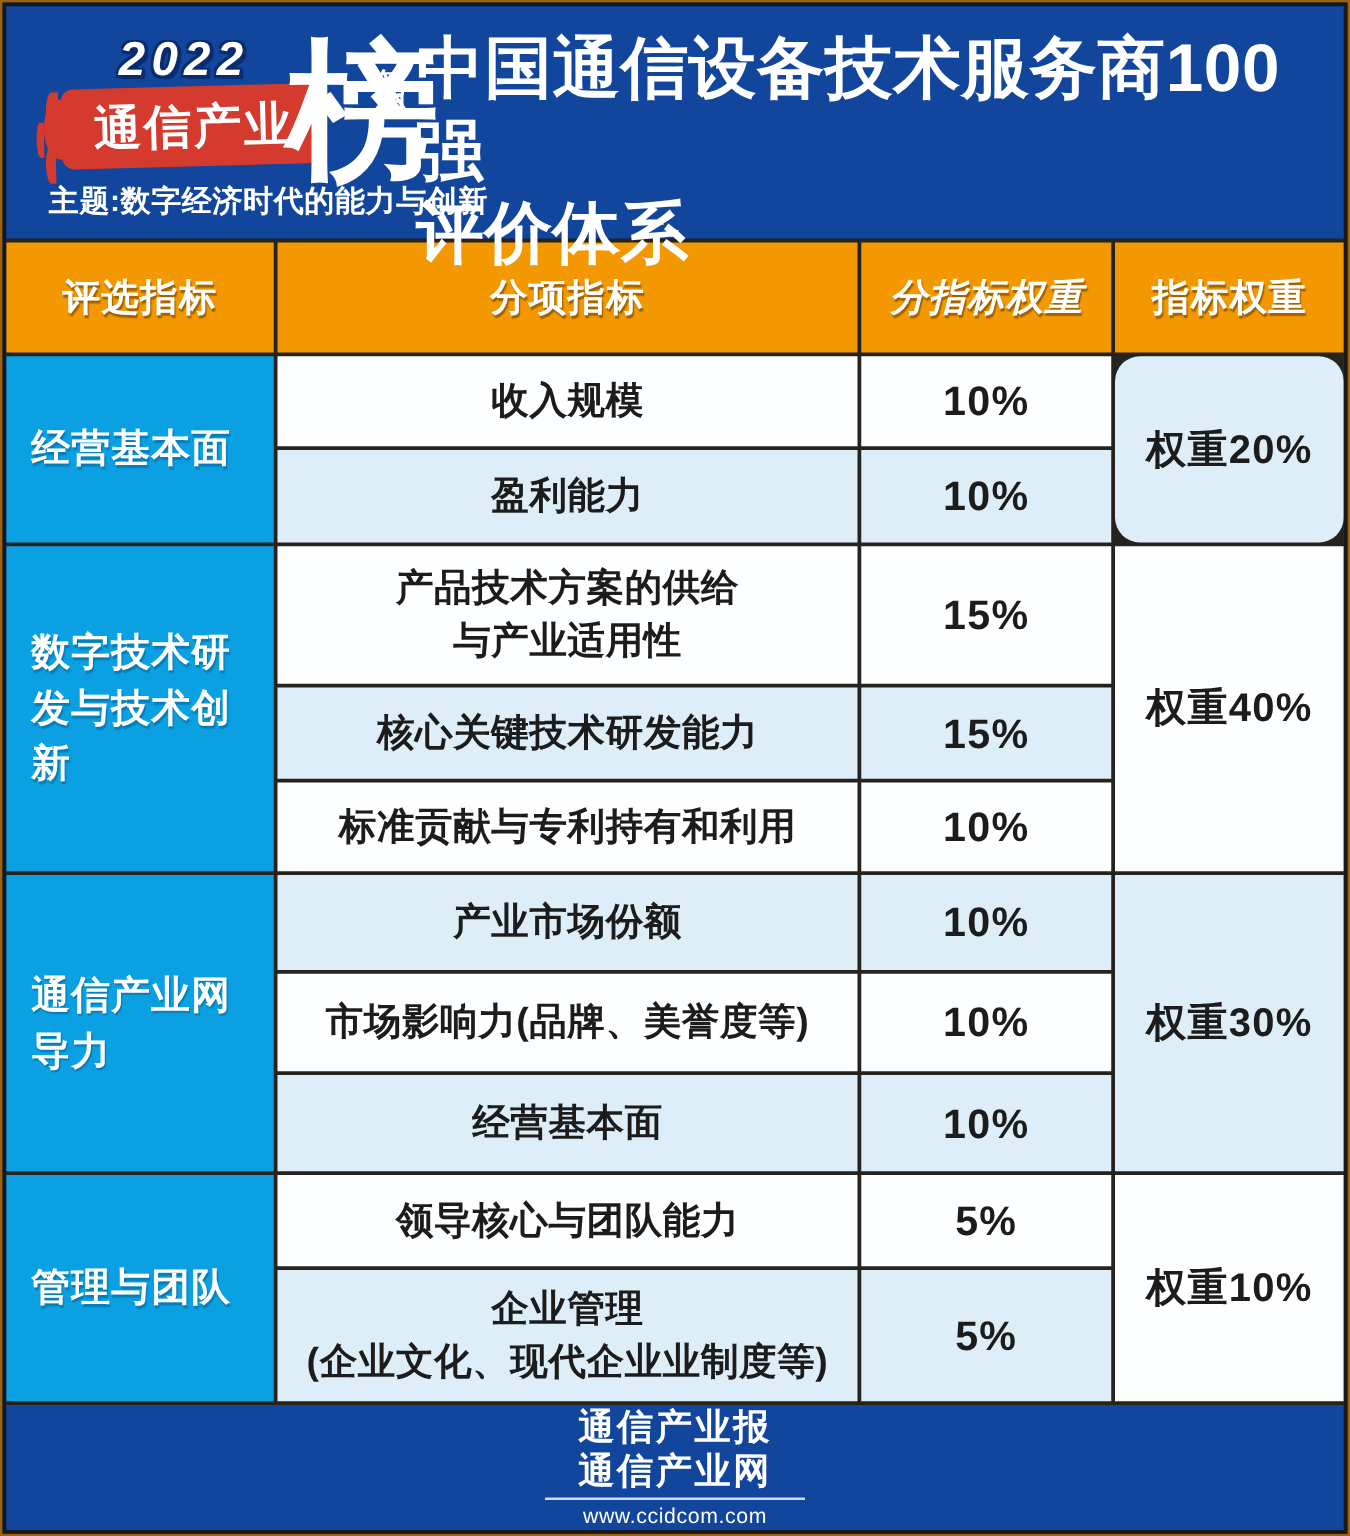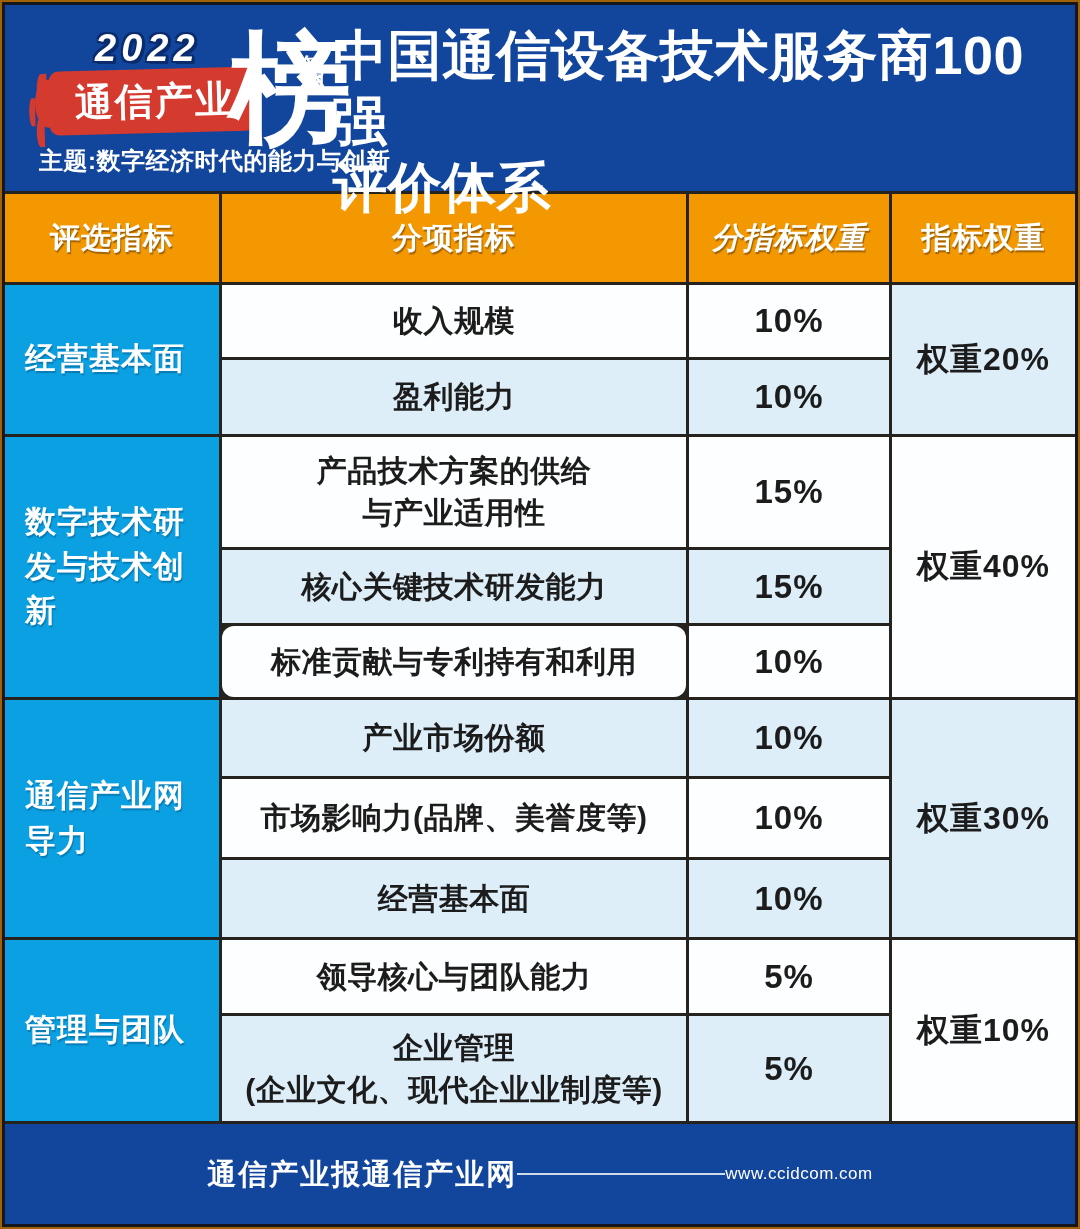--- a/index.html
+++ b/index.html
@@ -100,21 +100,21 @@
     font-size: 30px; font-weight: bold;
     white-space: pre-line; line-height: 1.4;
     letter-spacing: 0.5px;
   }
   .pct { font-size: 33px; font-weight: bold; letter-spacing: 1px; }
   .gw  { font-size: 32px; font-weight: bold; letter-spacing: 1px; }
   .bg-white { background: #fdfeff; }
   .bg-light { background: #ddeef9; }
   
   .footer {
-    height: 100px; display: flex; flex-direction: row;
+    height: 100px; display: flex; flex-direction: column;
     align-items: center; justify-content: center;
     color: #ffffff;
   }
   .footer-line { font-size: 29px; font-weight: bold; line-height: 1.2; letter-spacing: 2px; }
   .footer-divider { width: 208px; height: 2px; background: rgba(255,255,255,0.8); margin: 3px 0 3px; }
   .footer-url { font-size: 17px; letter-spacing: 0.5px; }
 </style>
 </head>
 <body>
 
@@ -140,30 +140,30 @@
     <div class="eval-table" id="eval-table">
         <div class="cell th" style="grid-area: 1 / 1 / span 1;">评选指标</div>
         <div class="cell th" style="grid-area: 1 / 2 / span 1;">分项指标</div>
         <div class="cell th" style="grid-area: 1 / 3 / span 1; font-style: italic;">分指标权重</div>
         <div class="cell th" style="grid-area: 1 / 4 / span 1;">指标权重</div>
         <div class="cell group" style="grid-area: 2 / 1 / span 2;">经营基本面</div>
         <div class="cell item bg-white" style="grid-area: 2 / 2 / span 1;">收入规模</div>
         <div class="cell pct bg-white" style="grid-area: 2 / 3 / span 1;">10%</div>
         <div class="cell item bg-light" style="grid-area: 3 / 2 / span 1;">盈利能力</div>
         <div class="cell pct bg-light" style="grid-area: 3 / 3 / span 1;">10%</div>
-        <div class="cell gw bg-light" style="grid-area: 2 / 4 / span 2;">权重20%</div>
+        <div class="cell gw bg-light" style="grid-area: 2 / 4 / span 2; border-radius: 20px;">权重20%</div>
         <div class="cell group" style="grid-area: 4 / 1 / span 3;">数字技术研
 发与技术创
 新</div>
         <div class="cell item bg-white" style="grid-area: 4 / 2 / span 1;">产品技术方案的供给
 与产业适用性</div>
         <div class="cell pct bg-white" style="grid-area: 4 / 3 / span 1;">15%</div>
         <div class="cell item bg-light" style="grid-area: 5 / 2 / span 1;">核心关键技术研发能力</div>
         <div class="cell pct bg-light" style="grid-area: 5 / 3 / span 1;">15%</div>
-        <div class="cell item bg-white" style="grid-area: 6 / 2 / span 1; border-radius: 12px;">标准贡献与专利持有和利用</div>
+        <div class="cell item bg-white" style="grid-area: 6 / 2 / span 1;">标准贡献与专利持有和利用</div>
         <div class="cell pct bg-white" style="grid-area: 6 / 3 / span 1;">10%</div>
         <div class="cell gw bg-white" style="grid-area: 4 / 4 / span 3;">权重40%</div>
         <div class="cell group" style="grid-area: 7 / 1 / span 3;">通信产业网
 导力</div>
         <div class="cell item bg-light" style="grid-area: 7 / 2 / span 1;">产业市场份额</div>
         <div class="cell pct bg-light" style="grid-area: 7 / 3 / span 1;">10%</div>
         <div class="cell item bg-white" style="grid-area: 8 / 2 / span 1;">市场影响力(品牌、美誉度等)</div>
         <div class="cell pct bg-white" style="grid-area: 8 / 3 / span 1;">10%</div>
         <div class="cell item bg-light" style="grid-area: 9 / 2 / span 1;">经营基本面</div>
         <div class="cell pct bg-light" style="grid-area: 9 / 3 / span 1;">10%</div>

